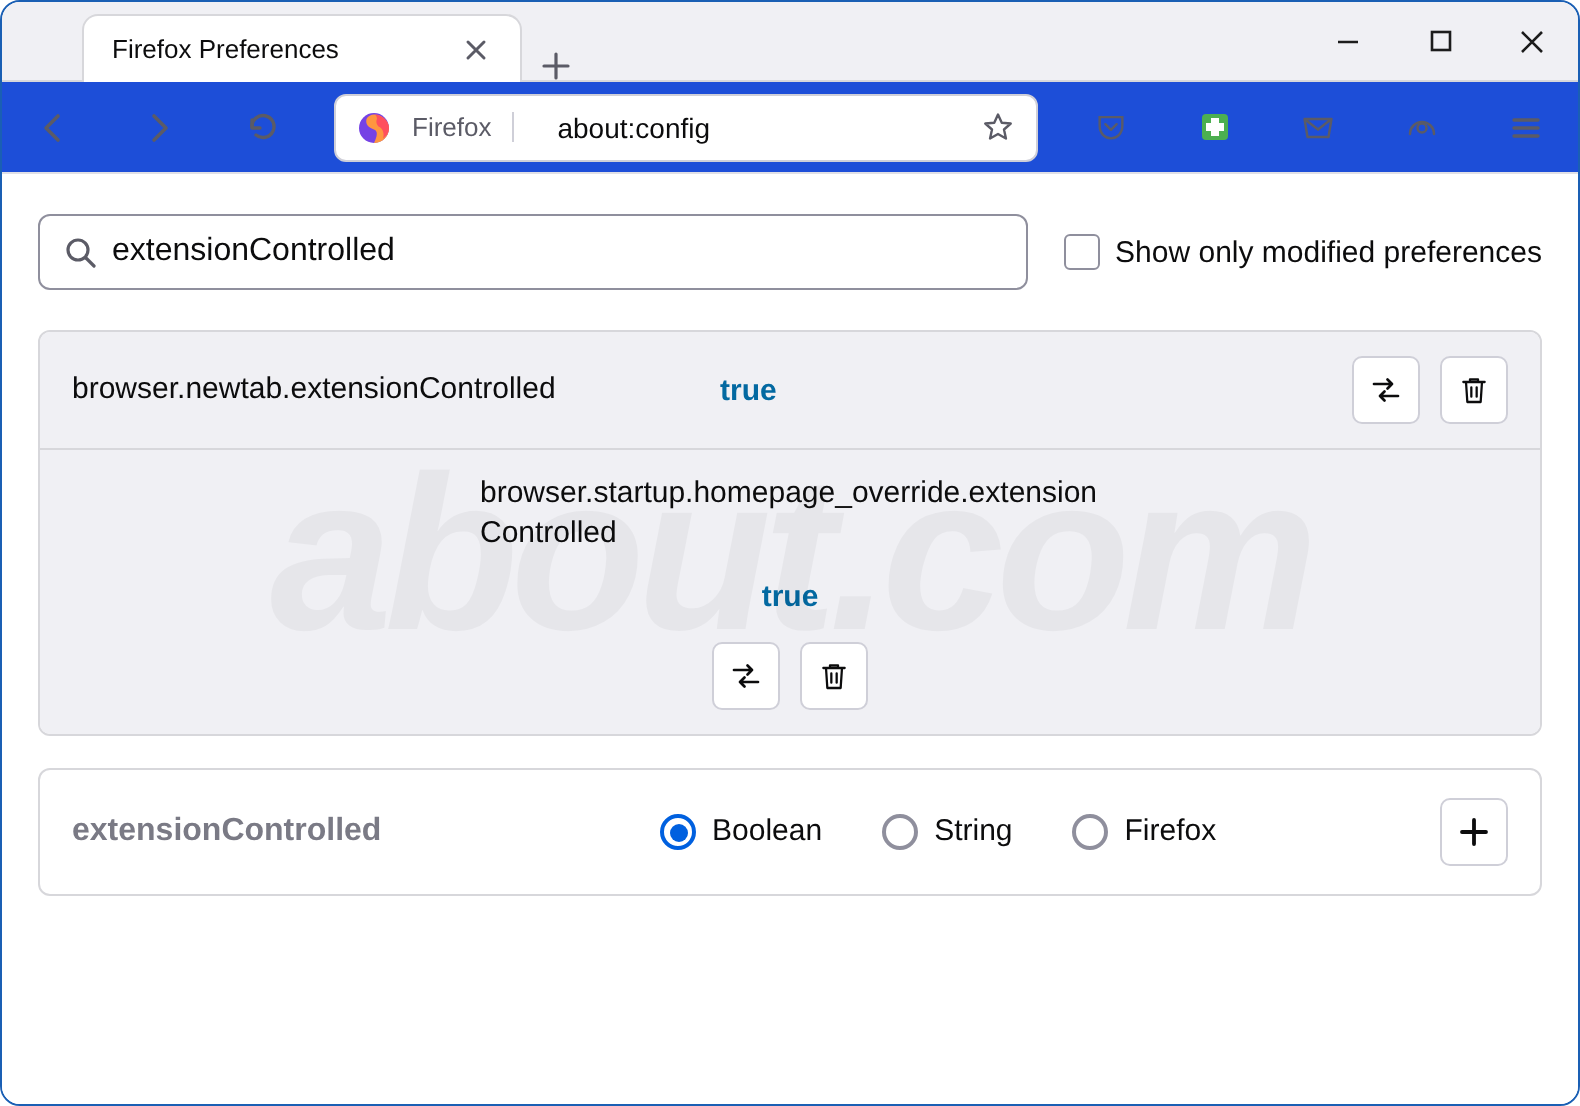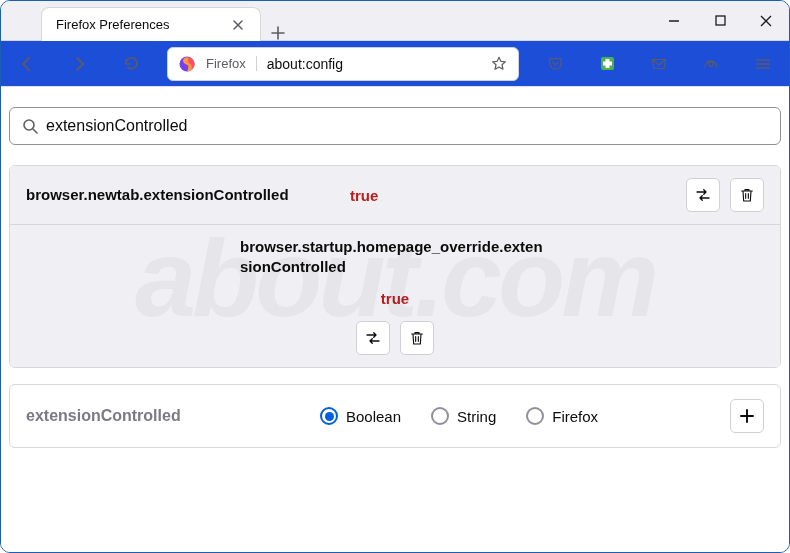--- a/index.html
+++ b/index.html
@@ -72,25 +72,25 @@
   align-items:center;
   height: 34px;
   background:#fff;
   border:1px solid #cfcfd8;
   border-radius: 6px;
   padding: 0 10px;
   gap: 10px;
 }
 .ff-logo { width:18px; height:18px; }
 .ff-label { font-size:13px; color:#5b5b66; border-right:1px solid #cfcfd8; padding-right:10px; }
-.url-text { font-size:14px; color:#0c0c0d; flex:1; }
+.url-text { font-size:14px; color:#0c0c0d; flex:1;margin-left:12px; }
 .star { color:#5b5b66; }
 .content {
   flex:1;
-  padding: 20px 8px;
+  padding: 20px 18px;
   background:#fff;
   overflow:auto;
 }
 .search-row {
   display:flex;
   align-items:center;
   gap: 18px;
   margin-bottom: 20px;
 }
 .search-box {
@@ -123,22 +123,22 @@
 }
 .pref-row {
   display:flex;
   align-items:center;
   padding: 12px 16px;
   gap: 14px;
   background:#f0f0f4;
   border-bottom:1px solid #d7d7db;
 }
 .pref-row:last-child { border-bottom:none;flex-direction:column; }
-.pref-name { font-size:15px; font-weight:700; color:#0c0c0d; width: 310px; word-break:break-all; line-height:1.3; }
-.pref-value { font-size:15px; font-weight:700; color:#b91c1c; flex:1; }
+.pref-name { font-size:15px; font-weight:400; color:#0c0c0d; width: 310px; word-break:break-all; line-height:1.3; }
+.pref-value { font-size:15px; font-weight:700; color:#0369a1; flex:1; }
 .pref-actions { display:flex; gap:10px; }
 .icon-btn {
   width:34px; height:34px;
   display:flex; align-items:center; justify-content:center;
   border:1px solid #cfcfd8;
   border-radius:5px;
   background:#fff;
   cursor:pointer;
   color:#5b5b66;
 }
@@ -146,21 +146,21 @@
   display:flex;
   align-items:center;
   padding: 14px 16px;
   border:1px solid #d7d7db;
   border-radius:6px;
   margin-top: 16px;
   gap: 14px;
 }
 .add-name { font-size:16px; font-weight:700; color:#7a7a85; width:280px; }
 .radio-group { display:flex; gap:30px; flex:1; }
-.radio-opt { display:flex; align-items:center; gap:8px; font-size:15px; color:#0c0c0d; cursor:pointer; }
+.radio-opt { display:flex; align-items:flex-start; gap:8px; font-size:15px; color:#0c0c0d; cursor:pointer; }
 .radio-circle {
   width:18px; height:18px;
   border:2px solid #8f8f9d;
   border-radius:50%;
   display:flex; align-items:center; justify-content:center;
 }
 .radio-circle.checked { border-color:#0060df; }
 .radio-dot { width:9px; height:9px; border-radius:50%; background:#0060df; }
 .watermark {
   position:absolute;
@@ -284,20 +284,24 @@
     <div class="search-row">
       <div class="search-box">
         <span>
           <svg width="16" height="16" viewBox="0 0 16 16">
               <circle cx="7" cy="7" r="5" fill="none" stroke="#5b5b66" stroke-width="1.6"></circle>
               <path d="M11 11 L15 15" stroke="#5b5b66" stroke-width="1.6" stroke-linecap="round"></path>
             </svg>
         </span>
         <input type="text" value="extensionControlled" style="">
       </div>
+      <label class="checkbox-row">
+        <span class="checkbox"></span>
+        <span>Show only modified preferences</span>
+      </label>
     </div>
 
     <div class="prefs-list">
       <div class="pref-row">
         <div class="pref-name">browser.newtab.extensionControlled</div>
         <div class="pref-value">true</div>
         <div class="pref-actions">
           <div class="icon-btn">
             <svg width="18" height="18" viewBox="0 0 24 24">
                 <path d="M4 8 H16 M16 8 L13 5 M16 8 L13 11" fill="none" stroke="#0c0c0d" stroke-width="1.8" stroke-linecap="round" stroke-linejoin="round"></path>

